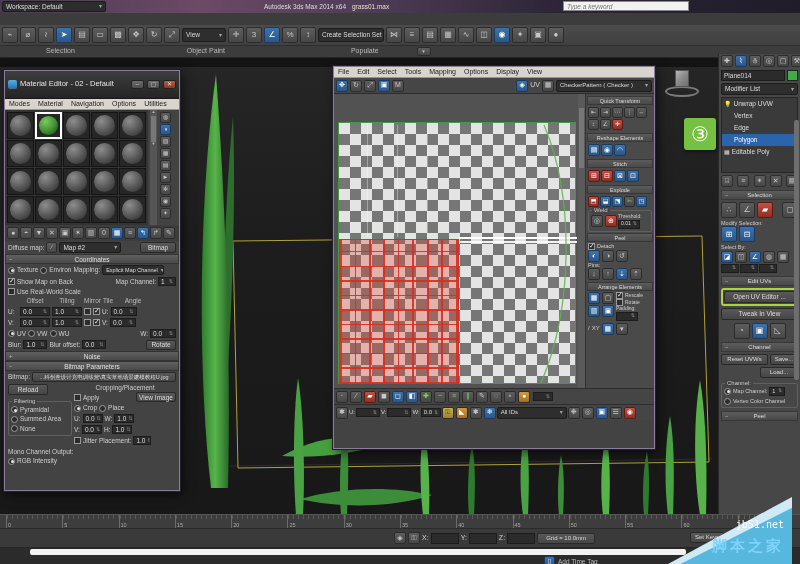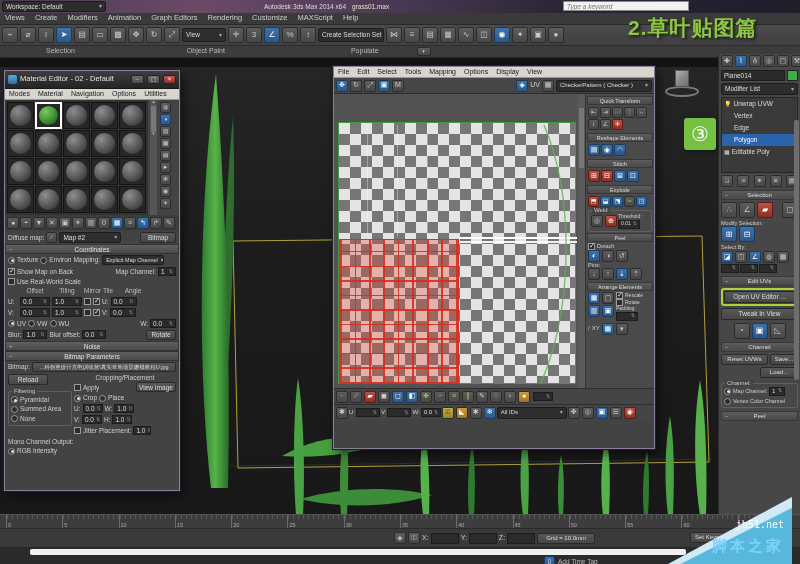--- a/index.html
+++ b/index.html
@@ -24,21 +24,21 @@
 .chk{width:7px;height:7px;flex:none;border:1px solid #9a9a9a;background:#2c2c2c;display:inline-block;vertical-align:-1px;position:relative}
 .chk.c:after{content:"✓";position:absolute;left:0;top:-2px;color:#e8e8e8;font-size:7px}
 .rad{width:7px;height:7px;flex:none;border:1px solid #9a9a9a;border-radius:50%;background:#2c2c2c;display:inline-block;vertical-align:-1px;position:relative}
 .rad.c:after{content:"";position:absolute;left:1.5px;top:1.5px;width:3px;height:3px;border-radius:50%;background:#e8e8e8}
 .hdr{background:linear-gradient(#606060,#4a4a4a);border:1px solid #333;text-align:center;color:#e0e0e0;font-size:6.5px;height:10px;line-height:9px;position:relative}
 .hdr:before{content:"−";position:absolute;left:3px;top:0;color:#bbb;font-size:6px}
 .hdr.cl:before{content:"+"}
 .grp{border:1px solid #606060;border-radius:2px;position:relative;padding:3px 2px 2px}
 .grp>.gt{position:absolute;top:-4px;left:3px;background:#434343;padding:0 2px;font-size:6px;color:#ccc}
 .win{position:absolute;background:#434343;border:1px solid #8b7c9c;box-shadow:0 0 0 1px #241d2e,3px 4px 10px rgba(0,0,0,.6)}
-.tbar{height:18px;background:linear-gradient(#3e3e3e,#242424);display:flex;align-items:center;padding:0 3px;gap:3px;border-bottom:1px solid #181818}
+.tbar{height:28px;background:linear-gradient(#3e3e3e,#242424);display:flex;align-items:center;padding:0 3px;gap:3px;border-bottom:1px solid #181818}
 .tbar .ttl{flex:1;color:#e4e4e4;font-size:7.5px;white-space:nowrap;overflow:hidden}
 .wbtn{width:13px;height:9px;flex:none;background:linear-gradient(#6e6e6e,#4c4c4c);border:1px solid #222;border-radius:2px;color:#ddd;font-size:6px;line-height:7px;text-align:center}
 .wbtn.close{background:linear-gradient(#c3574b,#8e3328)}
 .menurow{height:11px;background:#d8d5ce;color:#1c1c1c;display:flex;align-items:center;font-size:7px;border-bottom:1px solid #9a978f}
 .menurow .mi{padding:0 4px}
 .appicon{width:9px;height:9px;flex:none;background:linear-gradient(#58aee0,#2d6da8);border-radius:2px}
 
 .desktop{left:0;top:0;width:800px;height:13px;background:linear-gradient(90deg,#4a3b52,#6b4a66 25%,#503d58 45%,#2c2536 70%,#201c2a);display:flex;align-items:center;gap:6px;padding:0 2px}
 .ws{height:11px;width:104px;font-size:6.5px;background:#2d2d2d}
 .apptitle{position:absolute;left:264px;color:#ddd;font-size:6.5px}
@@ -121,31 +121,20 @@
 
   <div class="abs desktop">
     <div class="dd ws">
         <span>Workspace: Default</span>
       </div>
     <span class="apptitle">Autodesk 3ds Max 2014 x64</span>
     <span class="filename">grass01.max</span>
     <input class="search" placeholder="Type a keyword" style="">
   </div>
 
-  <div class="abs mbar">
-      <span class="mi">Views</span>
-      <span class="mi">Create</span>
-      <span class="mi">Modifiers</span>
-      <span class="mi">Animation</span>
-      <span class="mi">Graph Editors</span>
-      <span class="mi">Rendering</span>
-      <span class="mi">Customize</span>
-      <span class="mi">MAXScript</span>
-      <span class="mi">Help</span>
-    </div>
 
   <div class="abs tbarmain row">
     <div class="row">
         <div class="icn">⌁</div>
         <div class="icn">⌀</div>
         <div class="icn">≀</div>
         <div class="icn on">➤</div>
         <div class="icn">▤</div>
         <div class="icn">▭</div>
         <div class="icn">▩</div>
@@ -759,21 +748,20 @@
     <div class="cp-hdr">Peel</div>
   </div>
   <div class="abs" style="left:794px;top:120px;width:5px;height:260px;background:#6e6e6e;border-radius:2px"></div>
 
   <div class="abs viewcube">
     <div class="vc-ring"></div>
     <div class="vc-cube"></div>
   </div>
 
   <div class="abs badge">③</div>
-  <div class="abs headline">2.草叶贴图篇</div>
 
   <div class="abs timeline">
       <div class="tick">
         <span>0</span>
       </div>
       <div class="tick">
         <span>5</span>
       </div>
       <div class="tick">
         <span>10</span>

